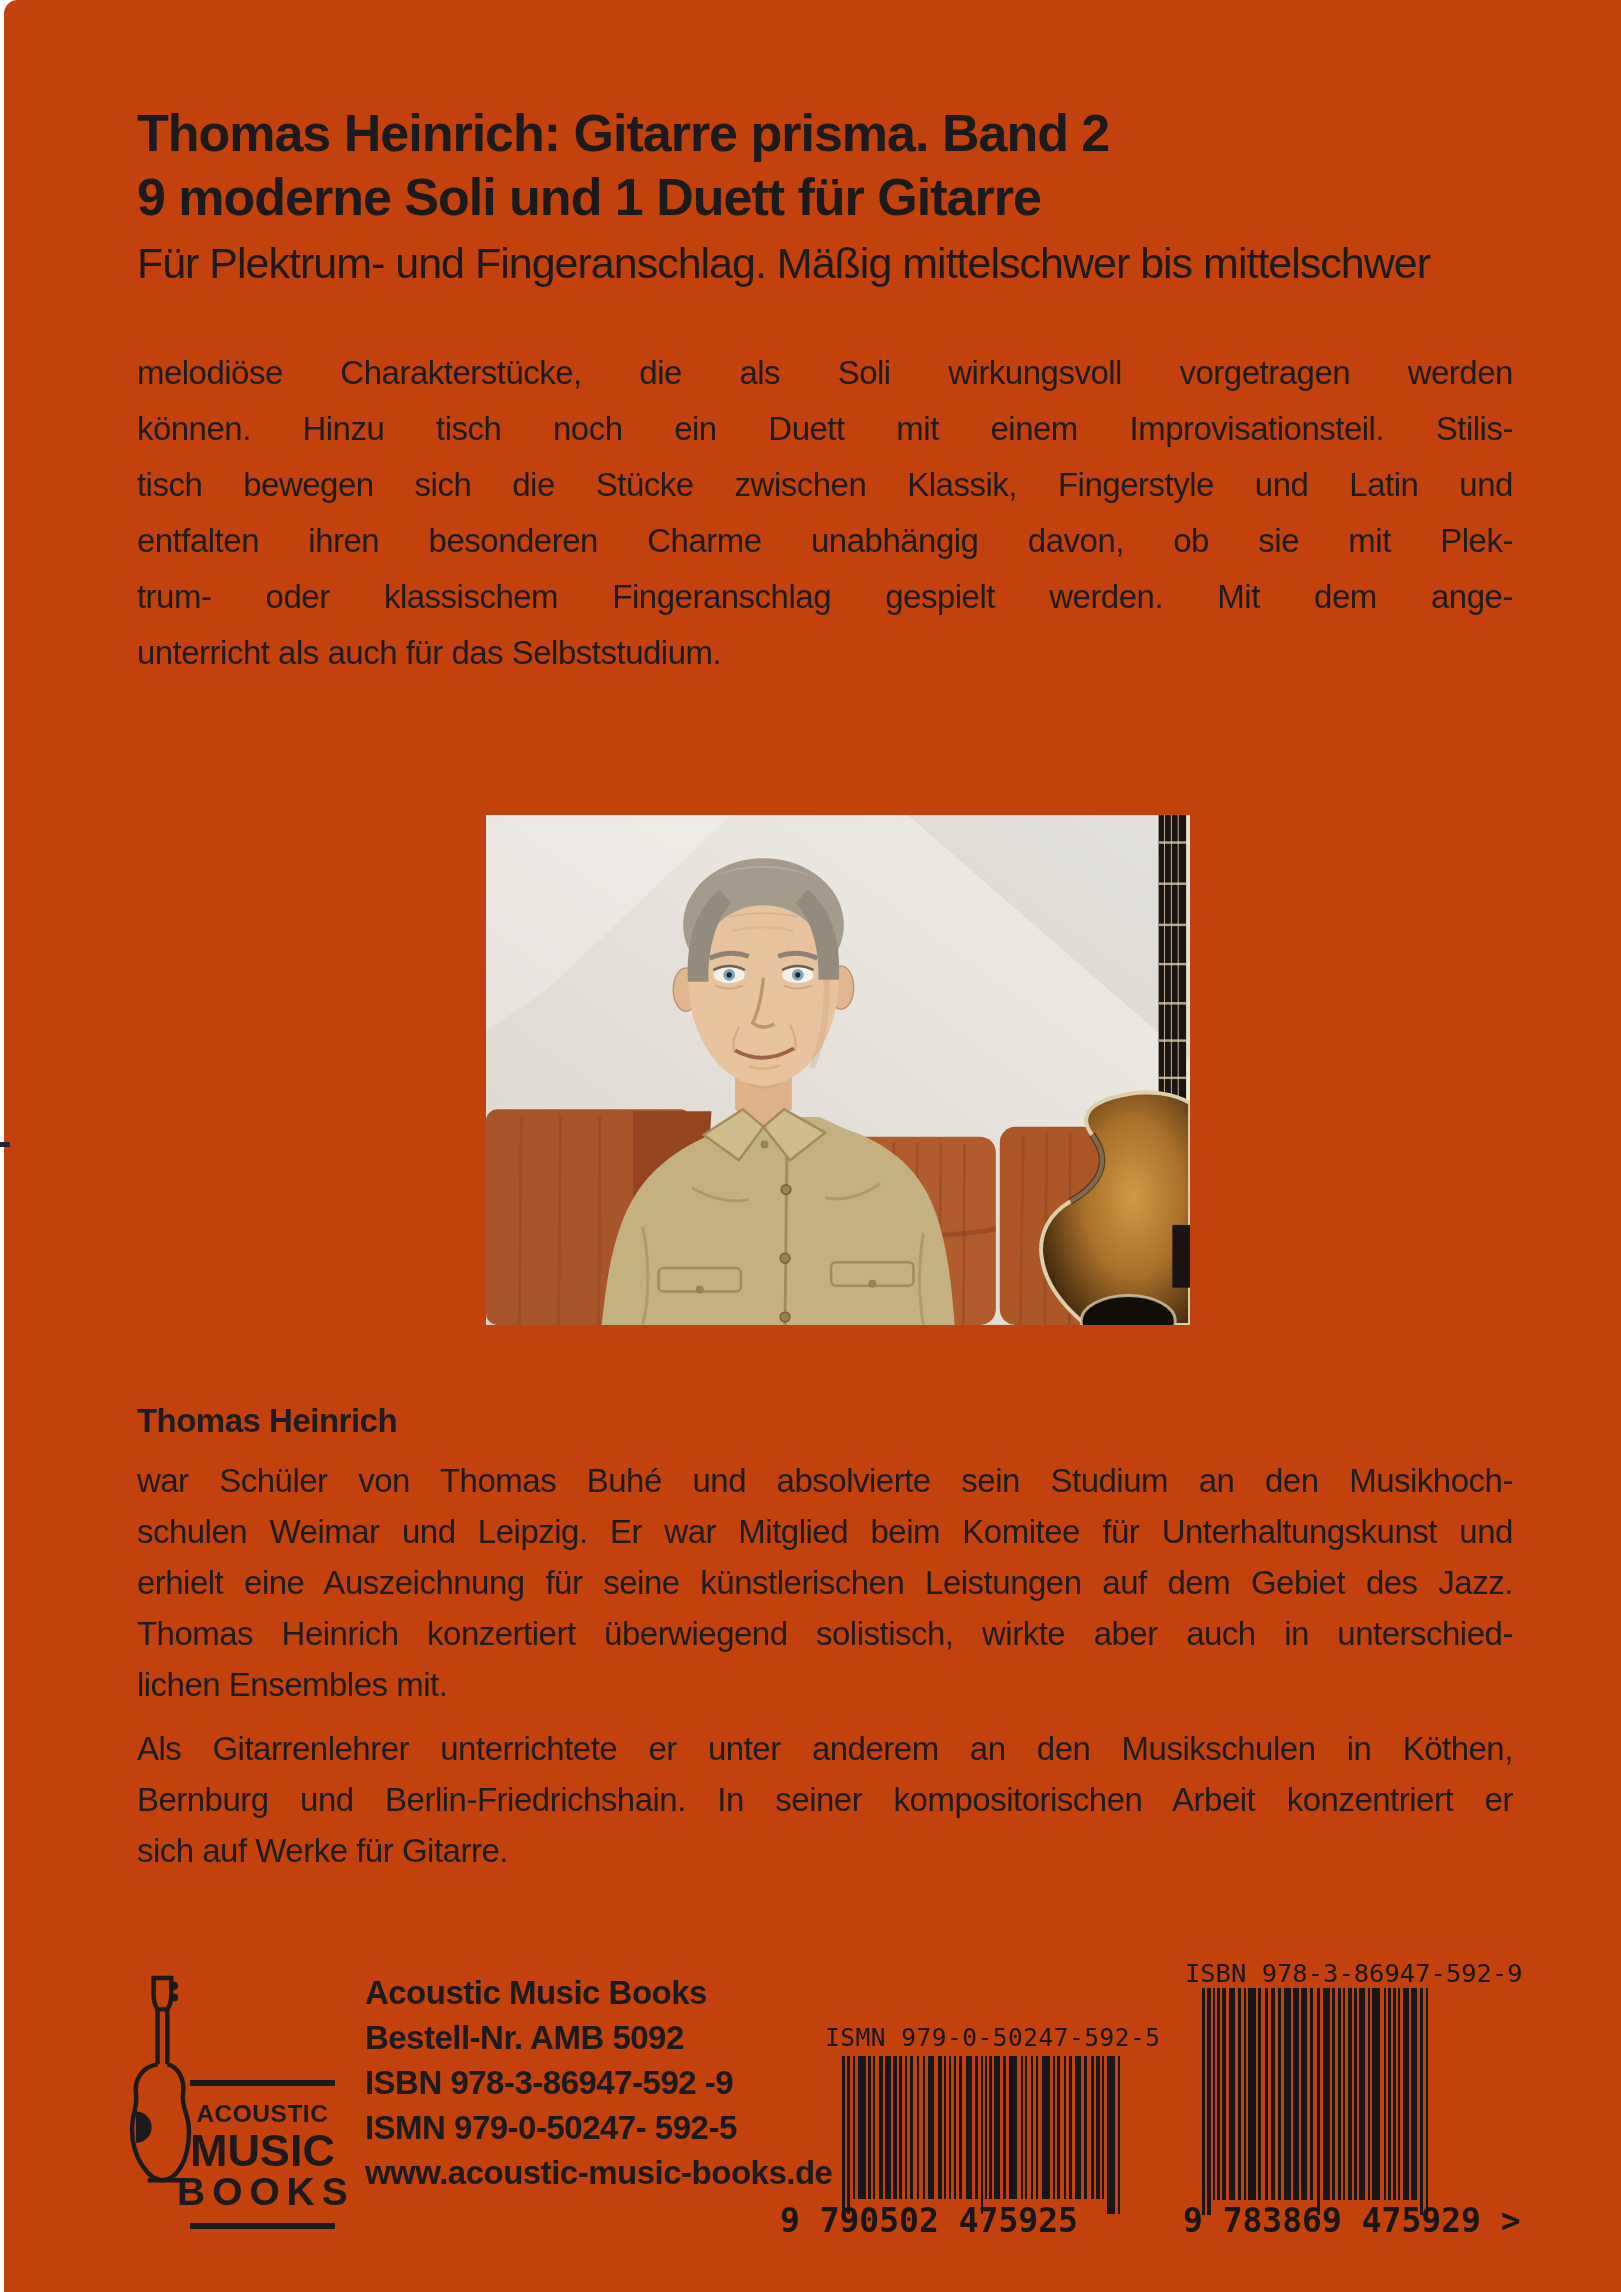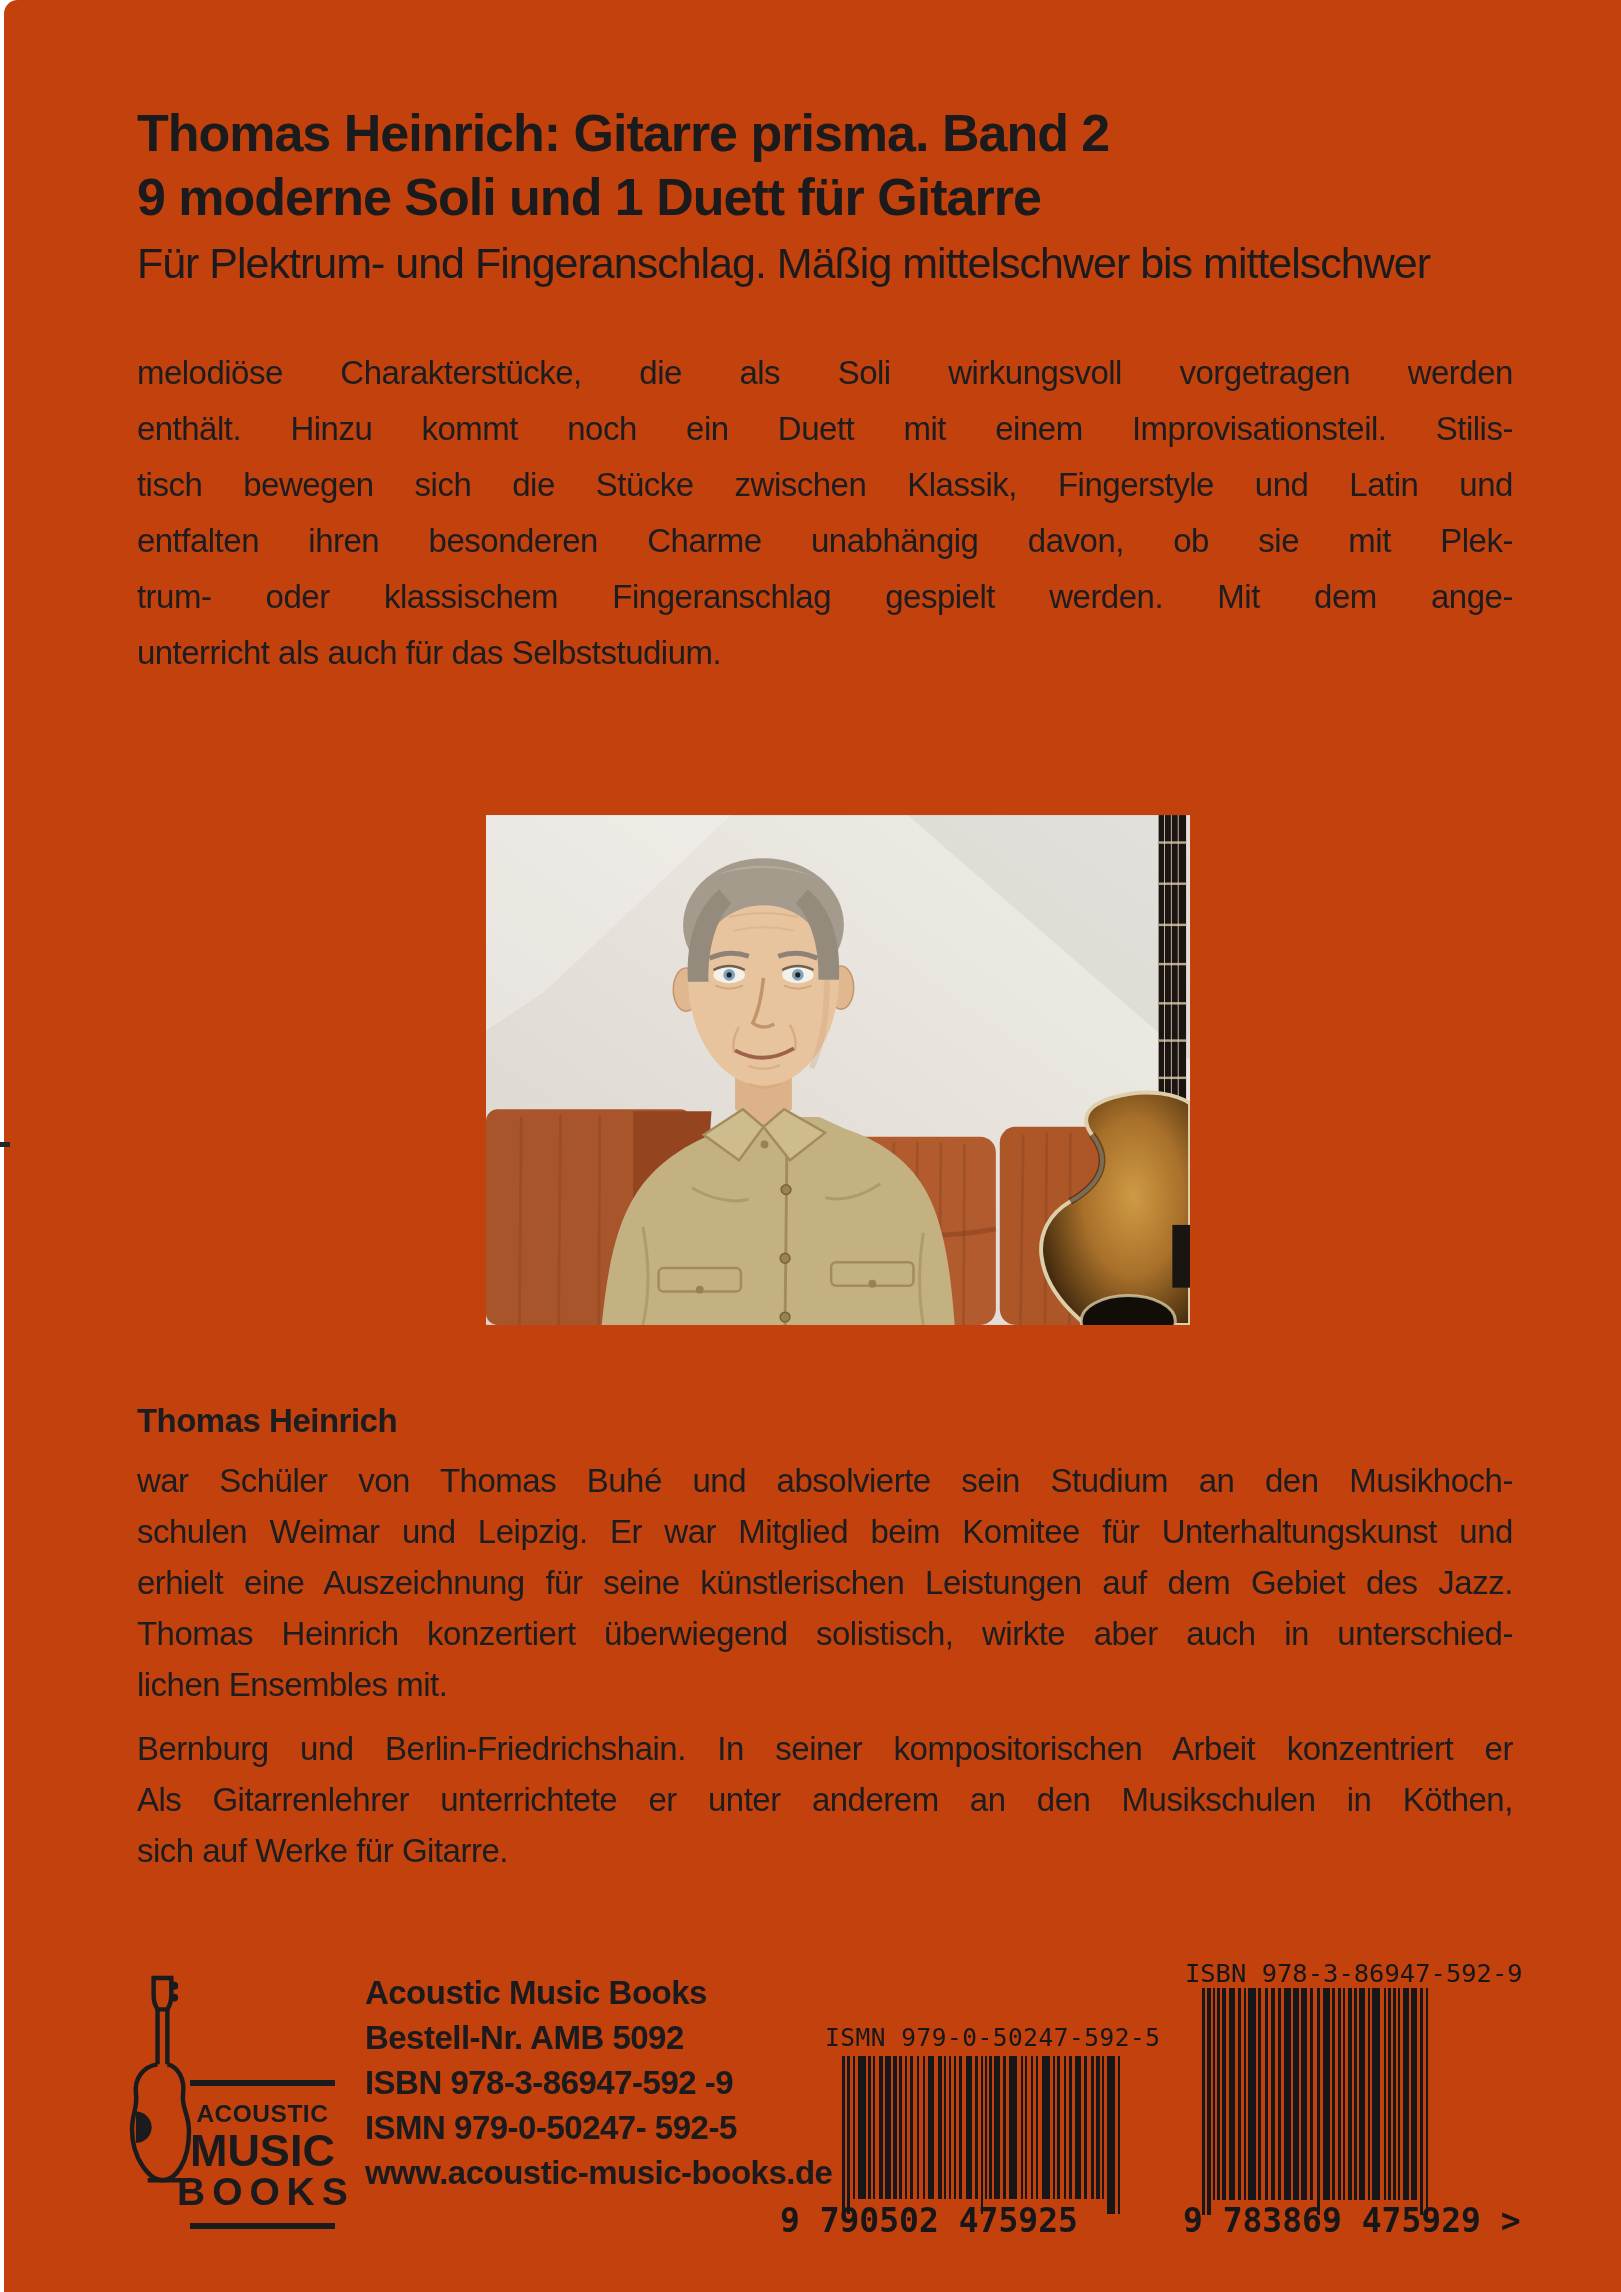--- a/index.html
+++ b/index.html
@@ -75,21 +75,21 @@
 <div class="page">
 
   <div class="print-mark"></div>
 
   <h1 class="abs title l1">Thomas Heinrich: Gitarre prisma. Band 2</h1>
   <h1 class="abs title l2">9 moderne Soli und 1 Duett für Gitarre</h1>
   <div class="abs subtitle">Für Plektrum- und Fingeranschlag. Mäßig mittelschwer bis mittelschwer</div>
 
   <div class="abs para desc">
     <div class="jline">melodiöse Charakterstücke, die als Soli wirkungsvoll vorgetragen werden</div>
-    <div class="jline">enthält. Hinzu kommt noch ein Duett mit einem Improvisationsteil. Stilis-</div>
+    <div class="jline">können. Hinzu tisch noch ein Duett mit einem Improvisationsteil. Stilis-</div>
     <div class="jline">tisch bewegen sich die Stücke zwischen Klassik, Fingerstyle und Latin und</div>
     <div class="jline">entfalten ihren besonderen Charme unabhängig davon, ob sie mit Plek-</div>
     <div class="jline">trum- oder klassischem Fingeranschlag gespielt werden. Mit dem ange-</div>
     <div class="jline last">unterricht als auch für das Selbststudium.</div>
   </div>
 
   <div class="abs photo">
     <svg width="704" height="510" viewBox="0 0 718 520" xmlns="http://www.w3.org/2000/svg">
       <defs>
         <linearGradient id="wallg" x1="0" y1="1" x2="1" y2="0">
@@ -227,22 +227,22 @@
 
   <div class="abs bio-head">Thomas Heinrich</div>
   <div class="abs para bio1">
     <div class="jline">war Schüler von Thomas Buhé und absolvierte sein Studium an den Musikhoch-</div>
     <div class="jline">schulen Weimar und Leipzig. Er war Mitglied beim Komitee für Unterhaltungskunst und</div>
     <div class="jline">erhielt eine Auszeichnung für seine künstlerischen Leistungen auf dem Gebiet des Jazz.</div>
     <div class="jline">Thomas Heinrich konzertiert überwiegend solistisch, wirkte aber auch in unterschied-</div>
     <div class="jline last">lichen Ensembles mit.</div>
   </div>
   <div class="abs para bio2">
+    <div class="jline">Als Gitarrenlehrer unterrichtete er unter anderem an den Musikschulen in Köthen,</div>
     <div class="jline">Bernburg und Berlin-Friedrichshain. In seiner kompositorischen Arbeit konzentriert er</div>
-    <div class="jline">Als Gitarrenlehrer unterrichtete er unter anderem an den Musikschulen in Köthen,</div>
     <div class="jline last">sich auf Werke für Gitarre.</div>
   </div>
 
   <div class="abs logo-guitar">
     <svg width="69" height="222" viewBox="0 0 70 226" xmlns="http://www.w3.org/2000/svg">
       <g fill="none" stroke="#1b1b1d" stroke-width="4.5">
         <path d="M28,4 L46,4 L46,22 C46,30 42,36 42,36 L32,36 C32,36 28,30 28,22 Z"></path>
         <path d="M32,36 L32,92 M42,36 L42,92"></path>
         <path d="M32,92 C18,94 8,106 10,122 C12,136 6,142 6,158 C6,188 24,210 37,210 C50,210 64,192 64,160 C64,142 56,136 58,122 C60,106 52,94 42,92"></path>
       </g>

